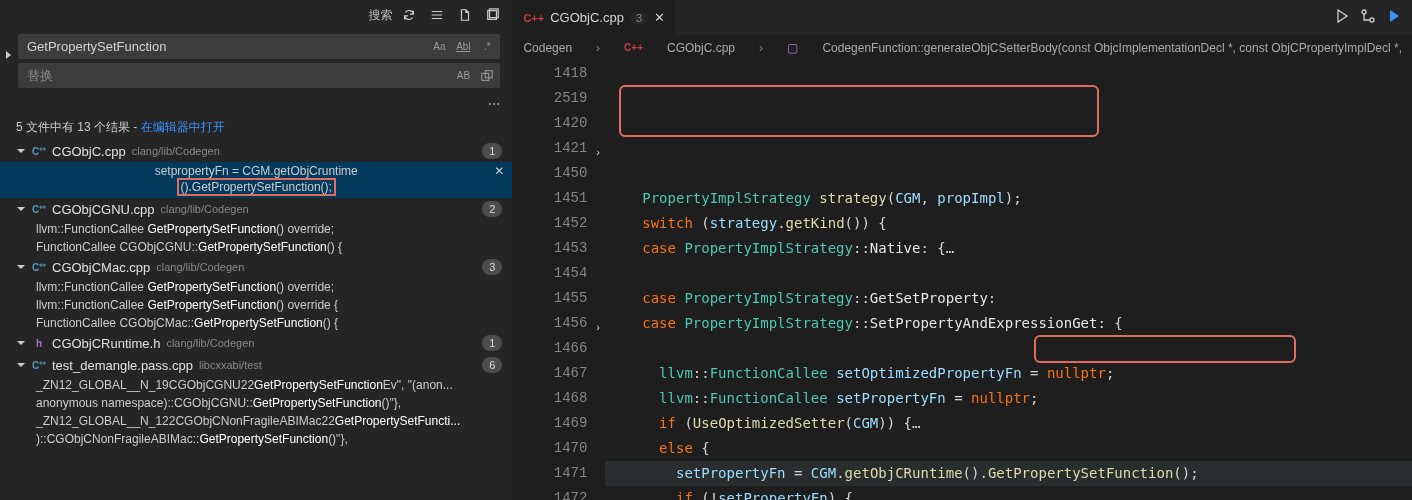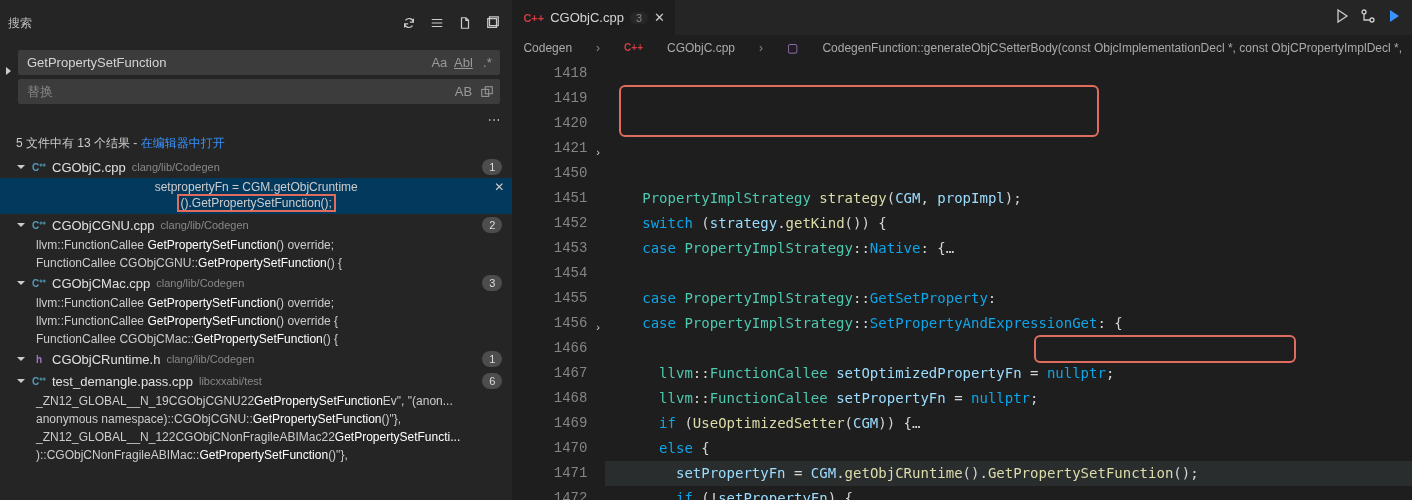--- a/index.html
+++ b/index.html
@@ -16,22 +16,23 @@
   .left-panel {
     width: 520px;
     background: #252526;
     display: flex;
     flex-direction: column;
     border-right: 1px solid #1e1e1e;
   }
   .search-header {
     display: flex;
     align-items: center;
-    padding: 12px 8px;
+    padding: 4px 8px;
     gap: 6px;
+    text-align: right;
   }
   .search-title { flex: 1; font-size: 12px; color: #bbb; }
   .icon-btn {
     width: 22px; height: 22px;
     display: flex; align-items: center; justify-content: center;
     color: #ccc; cursor: pointer; border-radius: 4px;
   }
   .search-inputs { padding: 4px 12px 4px 18px; position: relative; }
   .expand-twist {
     position: absolute; left: 2px; top: 18px;
@@ -53,21 +54,21 @@
     border: none;
     color: #d4d4d4;
     padding: 4px 8px;
     font-size: 13px;
     outline: none;
   }
   .input-row input::placeholder { color: #888; }
   .input-toggle {
     width: 24px; height: 22px;
     display: flex; align-items: center; justify-content: center;
-    font-size: 13px; color: #999; cursor: pointer;
+    font-size: 10px; color: #999; cursor: pointer;
   }
   .more-dots { text-align: right; padding: 0 12px 4px; color: #ccc; cursor: pointer; }
   .results-summary {
     padding: 4px 16px;
     font-size: 12px;
     color: #ccc;
   }
   .results-summary .link { color: #3794ff; cursor: pointer; }
   .results-tree { flex: 1; overflow-y: auto; }
   .file-group {
@@ -180,27 +181,27 @@
     color: #ccc; font-size: 11px;
   }
   .code {
     flex: 1;
     position: relative;
     white-space: pre;
     background: #1e1e1e;
   }
   .code-line { height: 25px; padding-left: 20px; position: relative; }
   .code-line.current { background: #2a2d2e; }
-  .kw { color: #0ea5e9; }
+  .kw { color: #f97316; }
   .type { color: #4ec9b0; }
   .fn { color: #dcdcaa; }
   .var { color: #9cdcfe; }
   .op { color: #d4d4d4; }
   .pn { color: #d4d4d4; }
-  .const { color: #0ea5e9; }
+  .const { color: #e5e5e5; }
   .redbox1 {
     position: absolute;
     left: 14px; top: 24px;
     width: 480px; height: 52px;
     border: 2px solid #e06c5e;
     border-radius: 6px;
     pointer-events: none;
   }
   .redbox2 {
     position: absolute;
@@ -371,21 +372,21 @@
     <span style="color:#cc3e44;font-weight:bold;font-size:10px">C++</span>
     <span class="crumb">CGObjC.cpp</span>
     <span class="sep">›</span>
     <span style="color:#b180d7">▢</span>
     <span class="crumb">CodegenFunction::generateObjCSetterBody(const ObjcImplementationDecl *, const ObjCPropertyImplDecl *,</span>
   </div>
 
   <div class="code-area">
     <div class="gutter" id="gutter">
         <div class="ln">1418</div>
-        <div class="ln">1419</div>
+        <div class="ln">2519</div>
         <div class="ln">1420</div>
         <div class="ln">1421<span class="fold">›</span></div>
         <div class="ln">1450</div>
         <div class="ln">1451</div>
         <div class="ln">1452</div>
         <div class="ln">1453</div>
         <div class="ln">1454</div>
         <div class="ln">1455</div>
         <div class="ln">1456<span class="fold">›</span></div>
         <div class="ln">1466</div>

